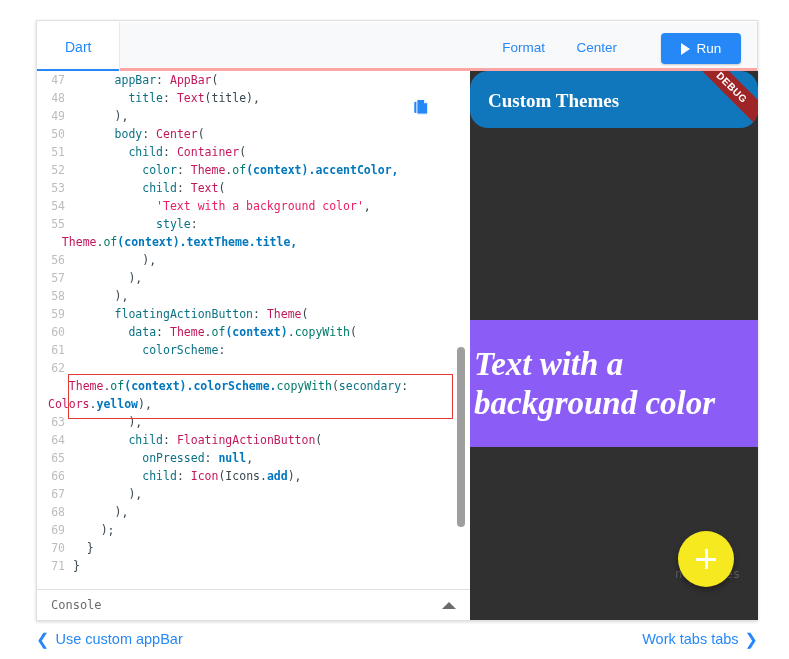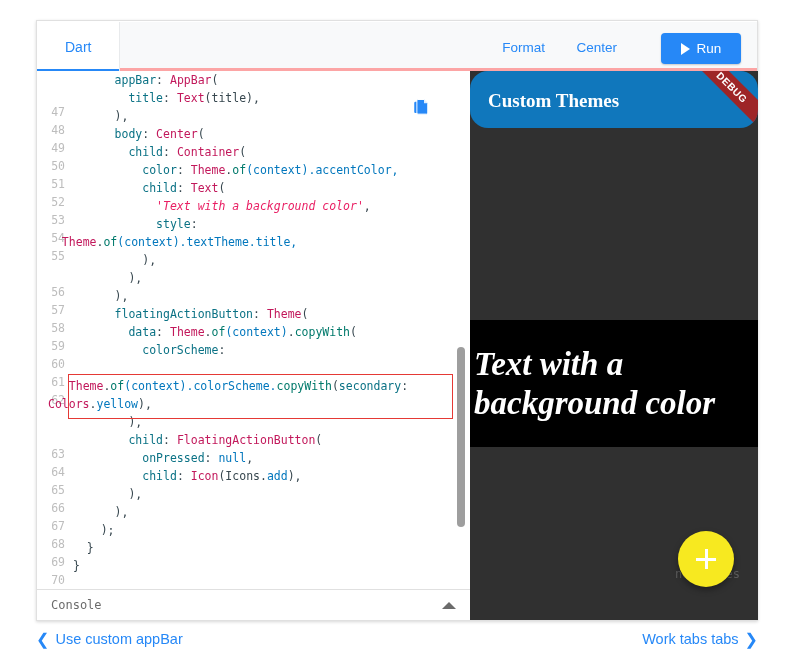--- a/index.html
+++ b/index.html
@@ -120,34 +120,33 @@
     position: relative;
     height: 18px;
     padding-left: 36px;
   }
   .ln {            
     position: absolute;
     left: 0; top: 0;
     width: 28px;
     text-align: right;
     color: #bdbdbd;
-    margin-top: 32px;
   }
   .wrapline {      
     padding-left: 12px;
     margin-left: -1px;
   }
 
   
   .kw   { color: #0b7285; }   
   .typ  { color: #c2185b; }   
   .pln  { color: #37474f; }   
   .mth  { color: #00796b; }   
-  .str  { color: #e91e63; font-style: italic; }   
-  .prp  { color: #0277bd; }   
+  .str  { color: #e91e63; }   
+  .prp  { color: #0277bd; font-weight: bold; }   
 
   
   #highlight-box {
     position: absolute;
     left: 31px;
     top: 303px;
     width: 385px;
     height: 45px;
     border: 1.5px solid #e53935;
     pointer-events: none;
@@ -265,21 +264,21 @@
     height: 492px;
     background: #303030;
   }
 
   #color-block {
     position: absolute;
     left: 0;
     top: 192px;
     width: 100%;
     height: 127px;
-    background: #000000;
+    background: #8b5cf6;
     display: flex;
     align-items: center;
   }
   #color-block-text {
     font-family: "Liberation Serif", "DejaVu Serif", serif;
     font-size: 33px;
     font-style: italic;
     font-weight: bold;
     color: #ffffff;
     line-height: 1.18;

